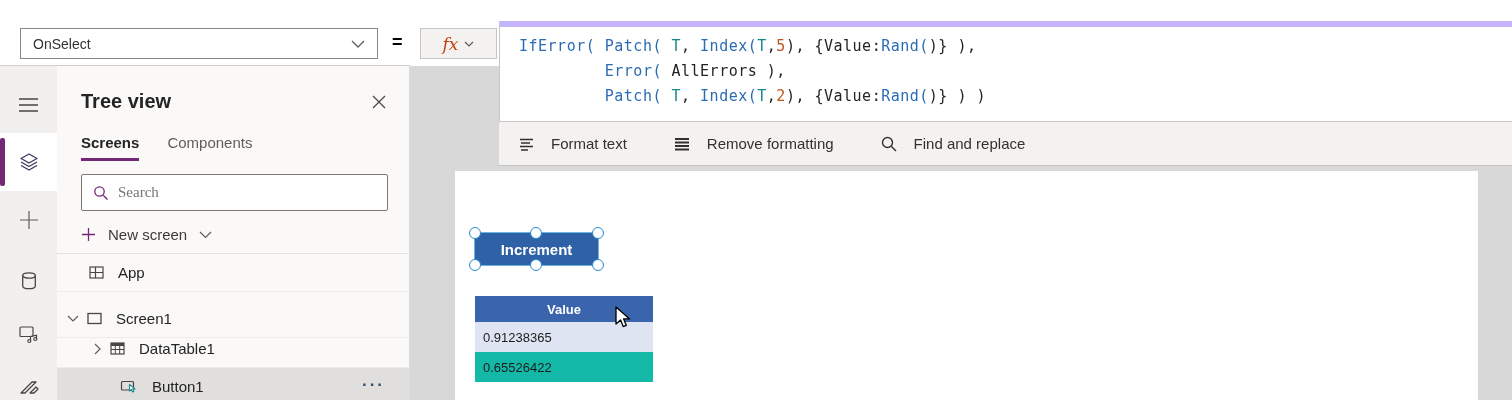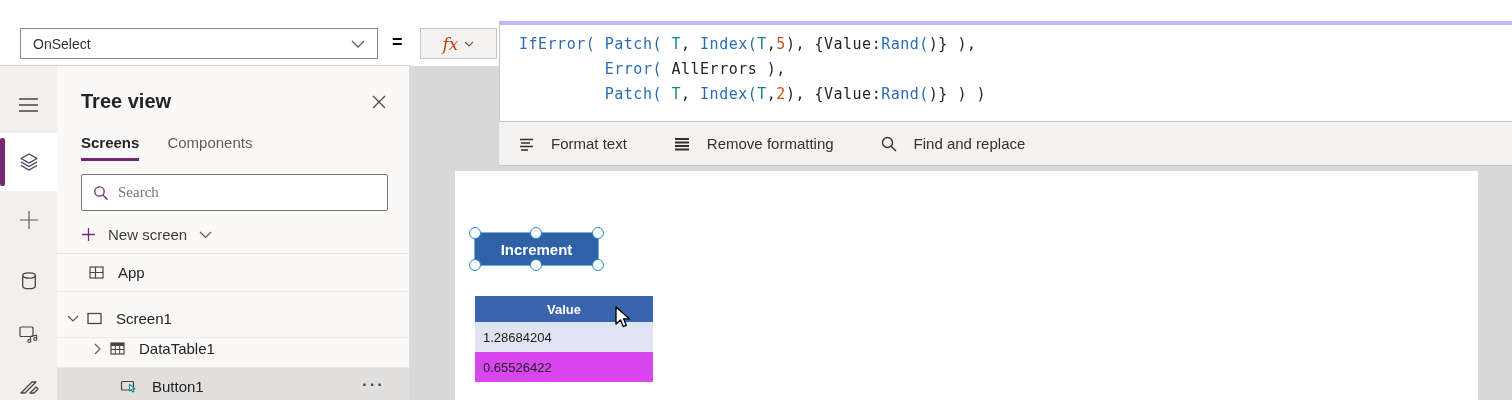--- a/index.html
+++ b/index.html
@@ -13,21 +13,21 @@
   .prop-dropdown { position:absolute; left:20px; top:7px; width:358px; height:31px; border:1px solid #8a8886;
     background:#fff; display:flex; align-items:center; justify-content:space-between; padding:0 12px;
     font-size:14px; color:#323130; cursor:default; }
   .equals { position:absolute; left:392px; top:11px; font-size:18px; font-weight:700; color:#000; }
   .fx-button { position:absolute; left:420px; top:7px; width:77px; height:31px; background:#f3f2f1;
     border:1px solid #c8c6c4; display:flex; align-items:center; justify-content:center; gap:6px; }
   .fx-glyph { font-family:"DejaVu Serif", serif; font-style:italic; font-size:17px; color:#c2410c; }
 
   
   .formula-bar { position:absolute; left:499px; top:0; width:1013px; height:101px; background:#fff;
-    border-left:1px solid #c8c6c4; border-top:4px solid #c4b5fd; border-bottom:1px solid #c8c6c4; z-index:5; }
+    border-left:1px solid #c8c6c4; border-top:6px solid #c4b5fd; border-bottom:1px solid #c8c6c4; z-index:5; }
   .formula-code { position:absolute; left:19px; top:7px; font-family:"DejaVu Sans Mono", monospace;
     font-size:15px; letter-spacing:0.5px; line-height:25px; white-space:pre; }
   .tk-fn { color:#2b6cb4; } .tk-ty { color:#15898a; } .tk-nu { color:#c2571e; } .tk-pl { color:#242424; }
 
   
   .formula-toolbar { position:absolute; left:499px; top:101px; width:1013px; height:44px; background:#f3f2f1;
     border-bottom:1px solid #c6c4c2; display:flex; align-items:center; padding-left:18px; gap:46px; z-index:5; }
   .ftb-btn { display:flex; align-items:center; gap:16px; font-size:15px; color:#323130; cursor:default; }
 
   
@@ -70,21 +70,21 @@
     border-radius:6px; color:#ffffff; font-size:15px; font-weight:700; display:flex; align-items:center;
     justify-content:center; cursor:default; }
   .selection-outline { position:absolute; left:19px; top:61px; width:125px; height:34px; border:1px solid #6fb3e0; pointer-events:none; }
   .handle { position:absolute; width:12px; height:12px; border-radius:50%; background:#fff; border:1.5px solid #2a8ad0; z-index:3; }
   .h-tl { left:14px; top:56px; } .h-tm { left:75px; top:56px; } .h-tr { left:137px; top:56px; }
   .h-bl { left:14px; top:88px; } .h-bm { left:75px; top:88px; } .h-br { left:137px; top:88px; }
 
   .pa-table { position:absolute; left:20px; top:125px; width:178px; }
   .pa-table-header { height:26px; background:#3a64ac; color:#fff; font-size:13px; font-weight:700;
     display:flex; align-items:center; justify-content:center; }
-  .pa-row { height:30px; display:flex; align-items:center; padding-left:8px; font-size:13px; color:#1c1c1c; background:#d946ef; }
+  .pa-row { height:30px; display:flex; align-items:center; padding-left:8px; font-size:13px; color:#1c1c1c; background:#14b8a6; }
   .pa-row.hovered { background:#dee4f2; }
 
   .mouse-cursor { position:absolute; left:160px; top:135px; z-index:9; }
 
   .icon { display:inline-flex; align-items:center; justify-content:center; }
 </style>
 </head>
 <body>
 
 <div class="stage">
@@ -299,21 +299,21 @@
       <div class="pa-button">Increment</div>
       <div class="handle h-tl"></div>
       <div class="handle h-tm"></div>
       <div class="handle h-tr"></div>
       <div class="handle h-bl"></div>
       <div class="handle h-bm"></div>
       <div class="handle h-br"></div>
 
       <div class="pa-table">
         <div class="pa-table-header">Value</div>
-        <div class="pa-row hovered">1.28684204</div>
+        <div class="pa-row hovered">0.91238365</div>
         <div class="pa-row">0.65526422</div>
       </div>
 
       <div class="mouse-cursor">
         <svg width="18" height="24" viewBox="0 0 18 24">
             <path d="M1 1v17l4.6-4 2.6 6.6 3.1-1.3-2.7-6.4h6z" fill="#ffffff" stroke="#000000" stroke-width="1.3" stroke-linejoin="round"></path>
           </svg>
       </div>
 
     </div>

